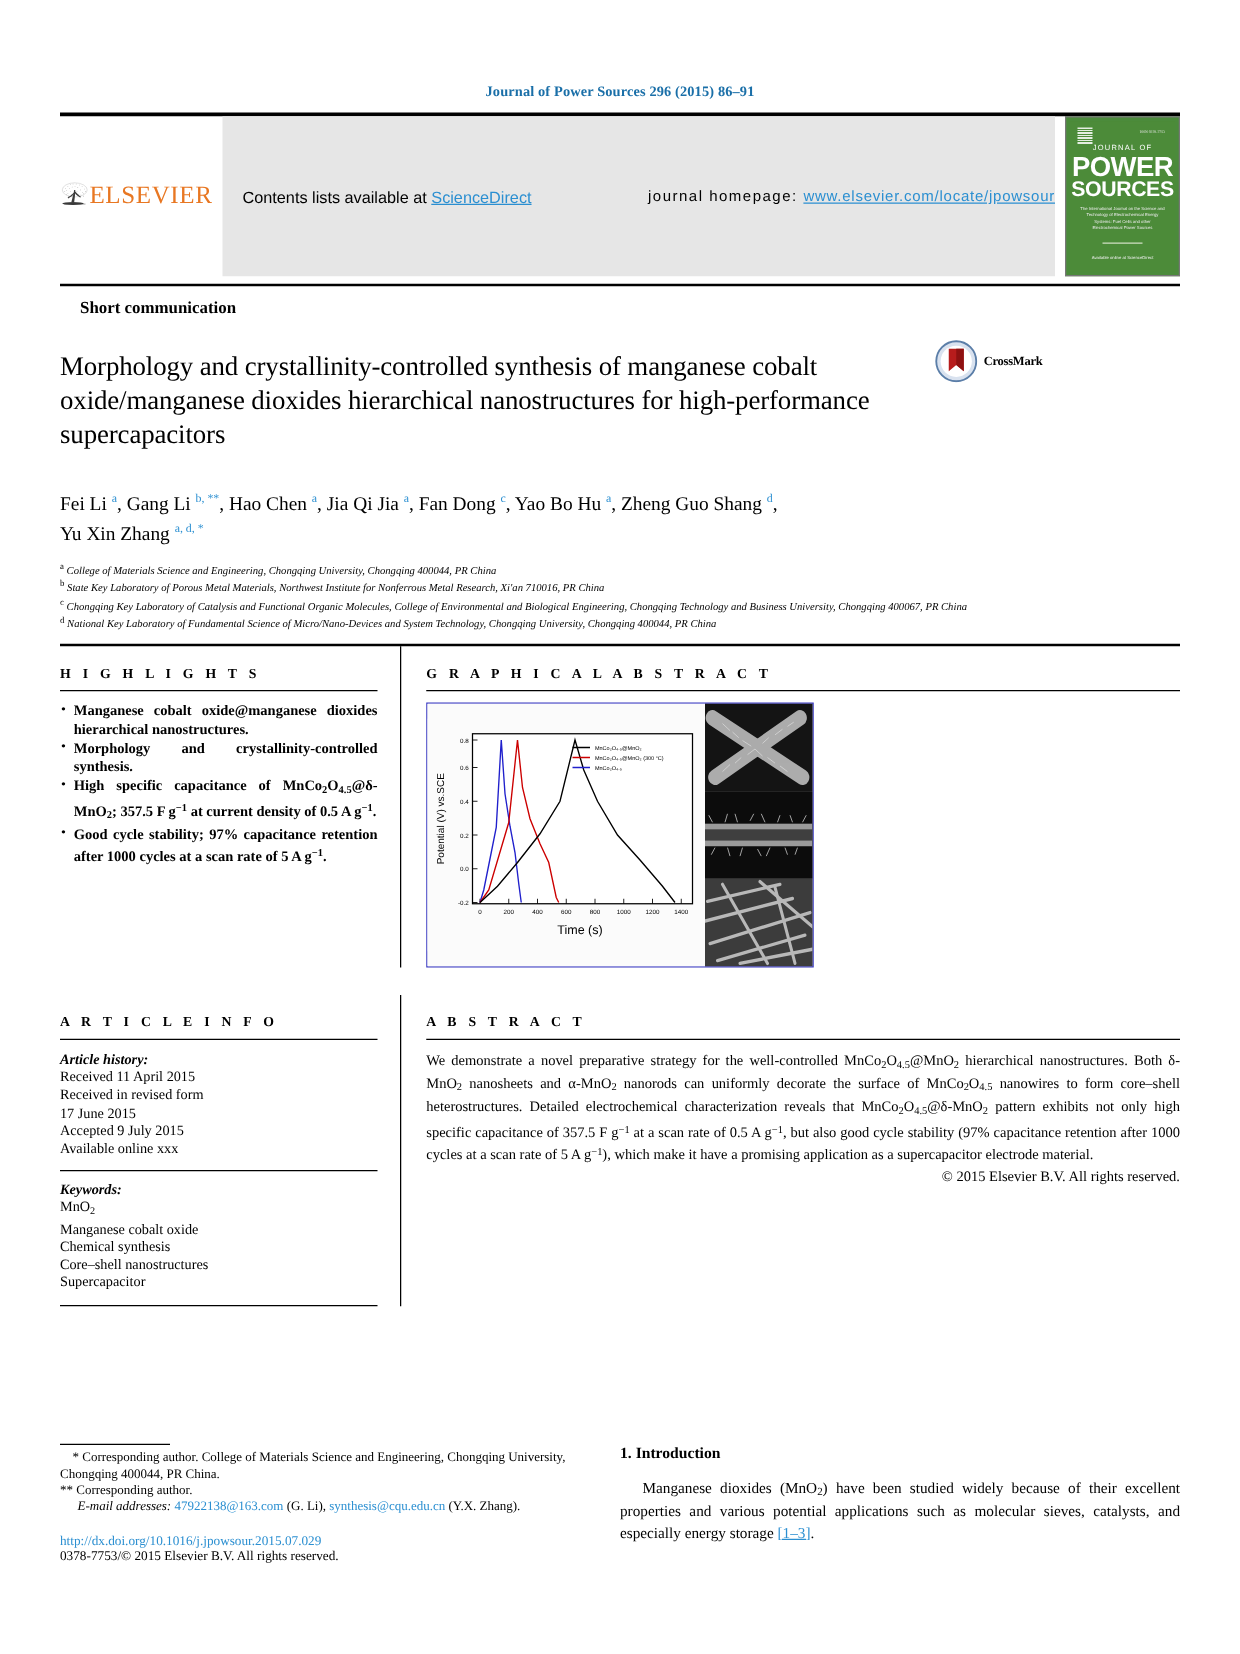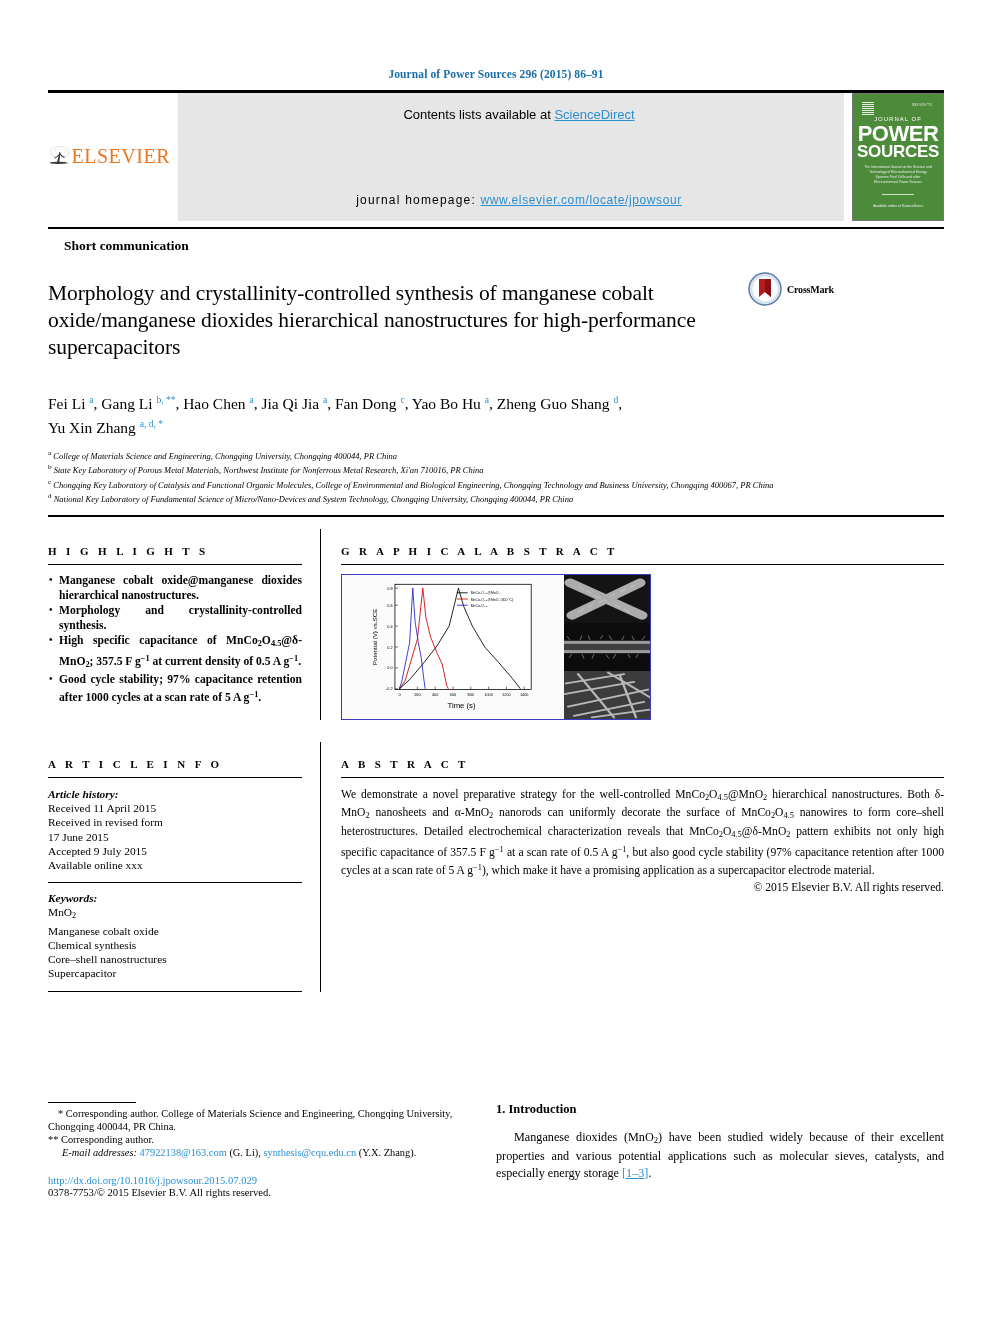--- a/index.html
+++ b/index.html
@@ -33,21 +33,21 @@
     align-items:center; justify-content:flex-end; padding-bottom:2px;
   }
   .tree { width:104px; height:96px; display:block; }
   .elsevier-word {
     font-family:"Liberation Serif", serif;
     color:#E87722; font-size:20px; letter-spacing:.5px; line-height:1;
     font-weight:400;
   }
   .mast-center {
     flex:1 1 auto; background:#e6e6e6; margin-left:8px; margin-right:8px;
-    display:flex; flex-direction:column; align-items:center;
+    display:flex; flex-direction:row; align-items:center;
     justify-content:space-between; padding:14px 0 14px 16px;
   }
   .contents-line { font-size:13px; font-family:"Liberation Sans", sans-serif; }
   .sd-link { color:#2b8fd1; }
   .journal-title { font-size:28px; font-family:"Liberation Serif", serif; letter-spacing:.2px; }
   .homepage-line { font-size:12px; font-family:"Liberation Sans", sans-serif; letter-spacing:1.2px; }
   .homepage-line .url { color:#2b8fd1; letter-spacing:.6px; }
 
   .cover-thumb {
     width:92px; flex:0 0 92px; border:1px solid #777; background:#4b8b3b;
@@ -84,38 +84,38 @@
   .cm-logo { width:34px; height:34px; }
   .cm-text { font-size:10px; font-weight:bold; font-family:"Liberation Serif",serif; letter-spacing:-.2px;}
 
   .authors { font-size:15.5px; line-height:21px; margin-top:14px; }
   .authors sup { color:#2b8fd1; font-size:9.5px; }
 
   .affils { margin-top:10px; font-size:8.5px; line-height:11.4px; font-style:italic; }
   .affils sup { font-style:normal; }
 
   
-  .band { margin:12px 48px; display:flex; }
+  .band { margin:0 48px; display:flex; }
   .col-left { width:272px; flex:0 0 272px; padding-right:18px; }
   .col-sep { width:1px; background:#000; flex:0 0 1px; }
   .col-right { flex:1 1 auto; padding-left:20px; }
 
   .sec-head {
     font-size:11px; font-weight:bold; letter-spacing:3.4px;
     font-family:"Liberation Serif", serif; margin:16px 0 7px 0;
   }
   .sec-rule { border-top:1px solid #000; margin-bottom:9px; }
 
   ul.highlights { list-style:none; margin:0; padding:0; font-size:11.6px; line-height:14.6px; }
   ul.highlights li { position:relative; padding-left:11px; margin-bottom:1px; text-align:justify; font-weight:bold;}
   ul.highlights li:before {
     content:"\2022"; position:absolute; left:1px; top:-1px; font-size:10px;
   }
 
-  .ga-box { border:1.5px solid #3b3bc4; width:310px; height:146px; display:flex; background:#f7f7f7; }
+  .ga-box { border:1.5px solid #3b3bc4; width:310px; height:212px; display:flex; background:#f7f7f7; }
   .ga-chart { flex:1 1 auto; position:relative; background:#fbfbfb; }
   .ga-sem { width:86px; flex:0 0 86px; display:flex; flex-direction:column; }
   .sem1 { flex:1 1 33.4%; background:#1a1a1a; position:relative; overflow:hidden; }
   .sem2 { flex:1 1 33.3%; background:#0d0d0d; position:relative; overflow:hidden;}
   .sem3 { flex:1 1 33.3%; background:#3a3a3a; position:relative; overflow:hidden;}
 
   .ainfo { font-size:11.4px; line-height:14.2px; }
   .ainfo .it { font-style:italic; font-weight:bold; }
   .kw-rule { border-top:1.5px solid #000; margin:10px 0 8px 0; }
   .kw-rule-bot { border-top:1px solid #000; margin:10px 0 0 0; }

